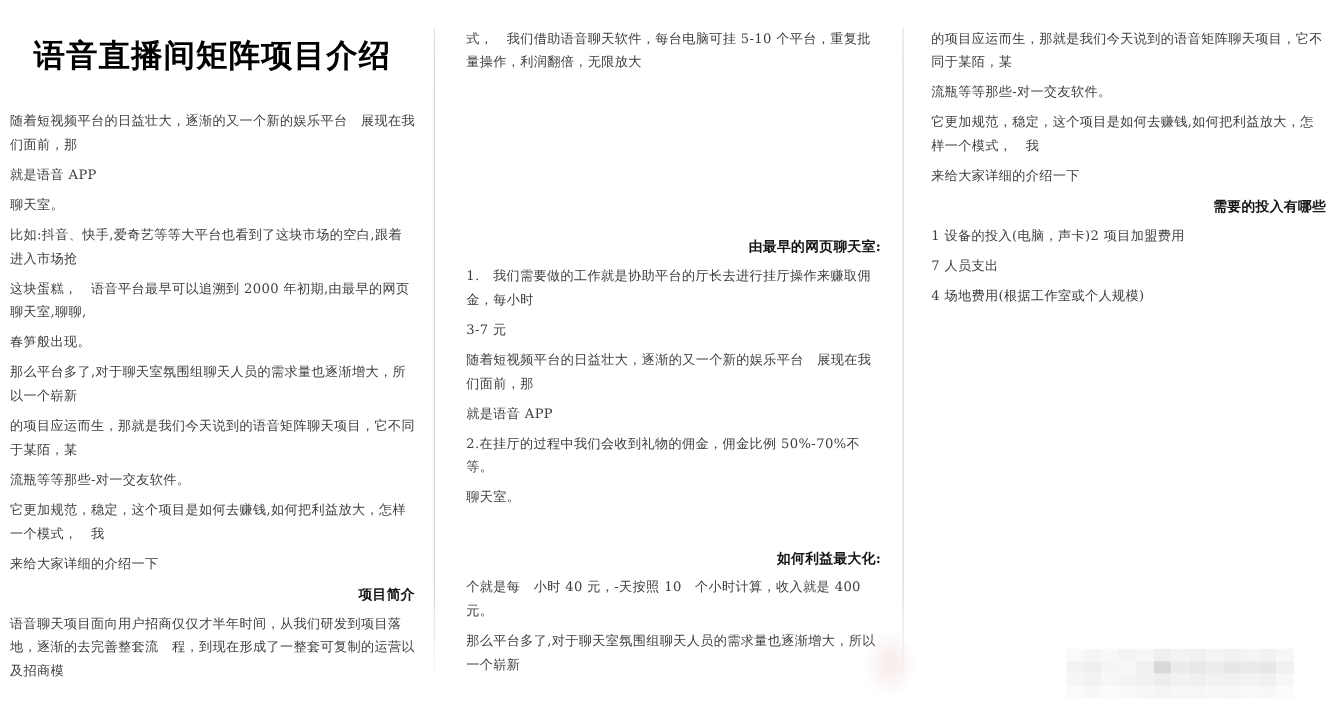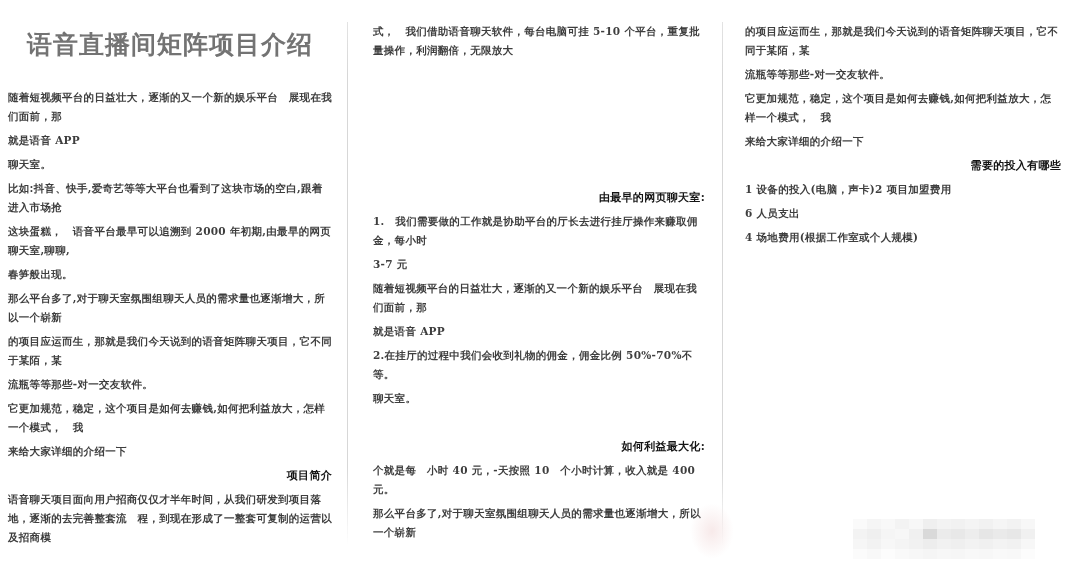--- a/index.html
+++ b/index.html
@@ -19,33 +19,32 @@
   #col1 { left: 8px;   top: 20px; width: 324px; }
   #col2 { left: 373px; top: 22px; width: 332px; }
   #col3 { left: 745px; top: 22px; width: 316px; }
 
   .col p {
     margin: 0 0 5px 0;
     font-size: 10.5px;
     line-height: 19px;
     letter-spacing: 0.3px;
     word-break: break-all;
-    font-weight: bold;
   }
   .col p.h {
     font-weight: bold;
     color: #141414;
     font-size: 11px;
     text-align: right;
   }
   .title {
     font-size: 25px;
     line-height: 34px;
     font-weight: bold;
-    color: #737373;
+    color: #000000;
     text-align: center;
     letter-spacing: 1px;
     margin: 8px 0 26px 0;
   }
   .sp1 { height: 123px; }
   .sp2 { height: 24px; }
 
   .divider {
     position: absolute;
     top: 22px;
@@ -112,21 +111,21 @@
   <p>那么平台多了,对于聊天室氛围组聊天人员的需求量也逐渐增大，所以一个崭新</p>
 </div>
 
 <div class="col" id="col3">
   <p>的项目应运而生，那就是我们今天说到的语音矩阵聊天项目，它不同于某陌，某</p>
   <p>流瓶等等那些-对一交友软件。</p>
   <p>它更加规范，稳定，这个项目是如何去赚钱,如何把利益放大，怎样一个模式，　我</p>
   <p>来给大家详细的介绍一下</p>
   <p class="h">需要的投入有哪些</p>
   <p>1 设备的投入(电脑，声卡)2 项目加盟费用</p>
-  <p>6 人员支出</p>
+  <p>7 人员支出</p>
   <p>4 场地费用(根据工作室或个人规模)</p>
 </div>
 
 <div class="divider" id="divider1"></div>
 <div class="divider" id="divider2"></div>
 
 <div class="smudge"></div>
 <div class="watermark">
     <span class="mblock" style="background: rgb(250, 250, 250);"></span>
     <span class="mblock" style="background: rgb(245, 245, 245);"></span>

